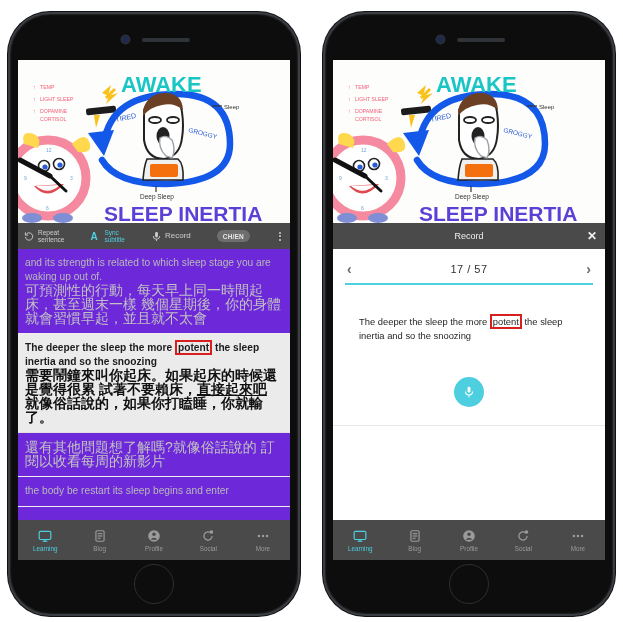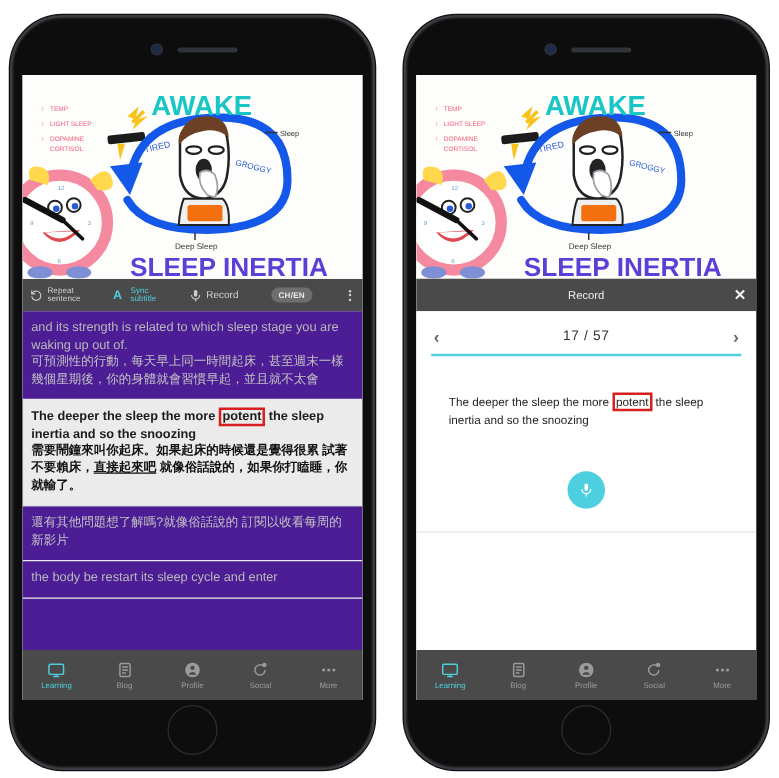--- a/index.html
+++ b/index.html
@@ -44,29 +44,29 @@
   .tb-item.cyan .lbl{color:#4ECFE0;}
   .tb-ic{width:11px;height:11px;flex:none;}
   .chen{
     background:#6e6e6e;color:#e8e8e8;font-size:6.5px;font-weight:bold;
     border-radius:9px;padding:2.5px 6px;letter-spacing:.2px;
   }
   .kebab{display:flex;flex-direction:column;gap:1.5px;padding:2px 3px;}
   .kebab i{width:2px;height:2px;border-radius:50%;background:#cfcfcf;display:block;}
 
   
-  .sublist{position:absolute;left:0;right:0;top:189px;bottom:40px;background:#4c1d95;overflow:hidden;}
+  .sublist{position:absolute;left:0;right:0;top:189px;bottom:40px;background:#6d28d9;overflow:hidden;}
   .subrow{padding:7px 7px 8px 7px;border-bottom:1px solid #ededed;}
   .subrow.active{background:#ebebeb;border-bottom:1px solid #e0e0e0;}
   .en{font-size:10.2px;line-height:13.6px;color:#b9b9b9;}
-  .zh{font-size:10px;line-height:14px;color:#c2c2c2;}
+  .zh{font-size:14px;line-height:14px;color:#c2c2c2;}
   .subrow.active .en{color:#1c1c1c;font-weight:bold;}
   .subrow.active .zh{color:#111;font-weight:bold;}
   .boxed{border:2px solid #d81f1f;padding:0 1px;text-align:center;}
-  .uline{text-decoration:underline;font-family:Liberation Serif, serif;}
+  .uline{text-decoration:underline;}
 
   
   .tabbar{
     position:absolute;left:0;right:0;bottom:0;height:40px;background:#4a4a4a;
     display:flex;align-items:center;
   }
   .tab{flex:1;display:flex;flex-direction:column;align-items:center;gap:2px;color:#9b9b9b;}
   .tab .tlbl{font-size:6.3px;}
   .tab.active{color:#4ECFE0;}
   .tab svg{width:14px;height:14px;display:block;}
@@ -213,21 +213,21 @@
           <div class="zh">
             <span>需要鬧鐘來叫你起床。如果起床的時候還是覺得很累 試著不要賴床，</span><span class="uline">直接起來吧</span><span> 就像俗話說的，如果你打瞌睡，你就輸了。</span>
           </div>
         </div>
 
         <div class="subrow">
           <div class="zh">還有其他問題想了解嗎?就像俗話說的 訂閱以收看每周的新影片</div>
         </div>
 
         <div class="subrow">
-          <div class="en">the body be restart its sleep cycle and enter</div>
+          <div class="en">the body be restart its sleep begins and enter</div>
         </div>
       </div>
 
       <div class="tabbar">
         <div class="tab active">
           <svg viewBox="0 0 24 24" fill="none" stroke="currentColor" stroke-width="2">
             <rect x="2" y="4" width="20" height="14" rx="2"></rect>
               <line x1="8" y1="21" x2="16" y2="21"></line>
               <line x1="12" y1="18" x2="12" y2="21"></line>
           </svg>

